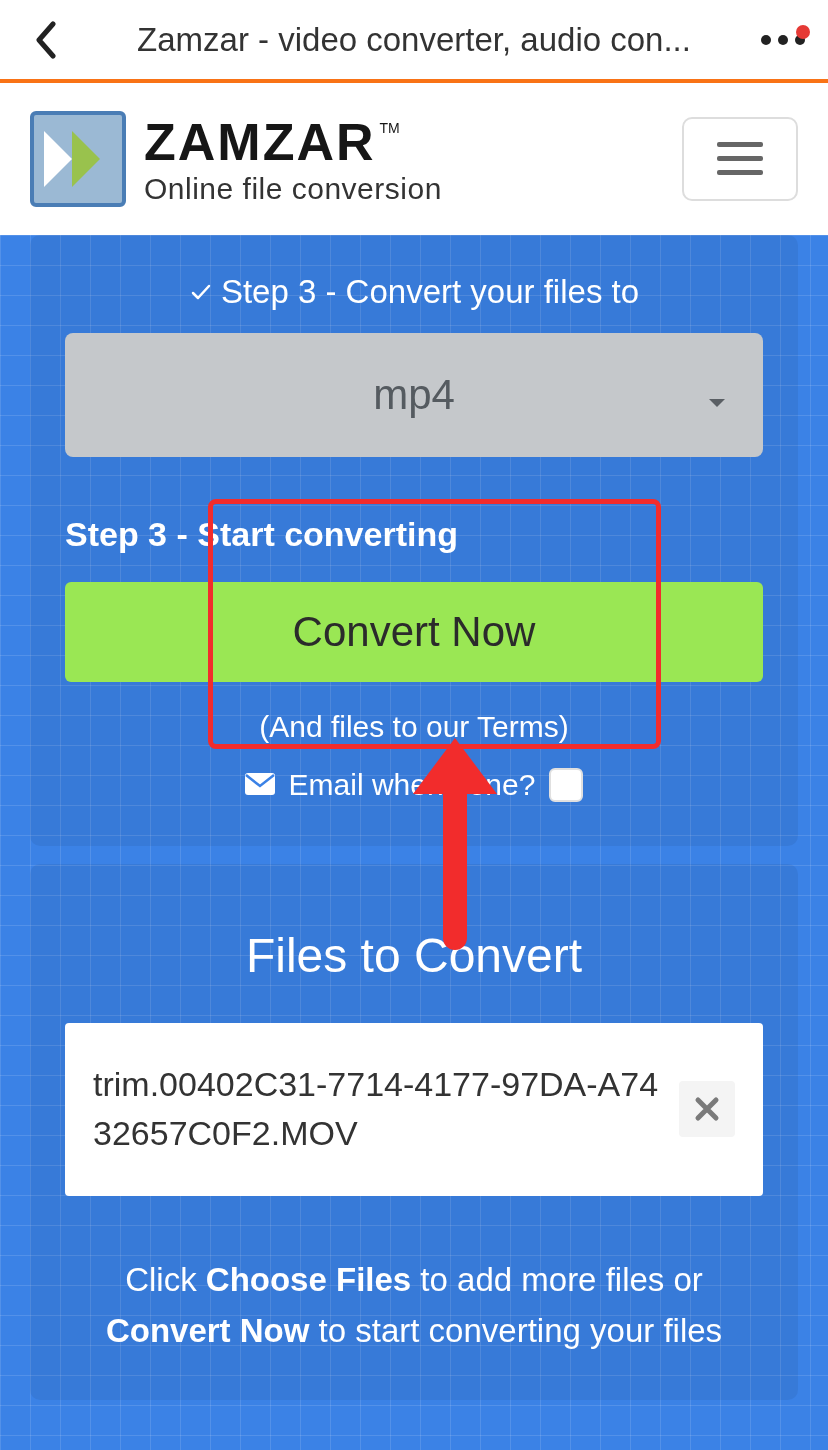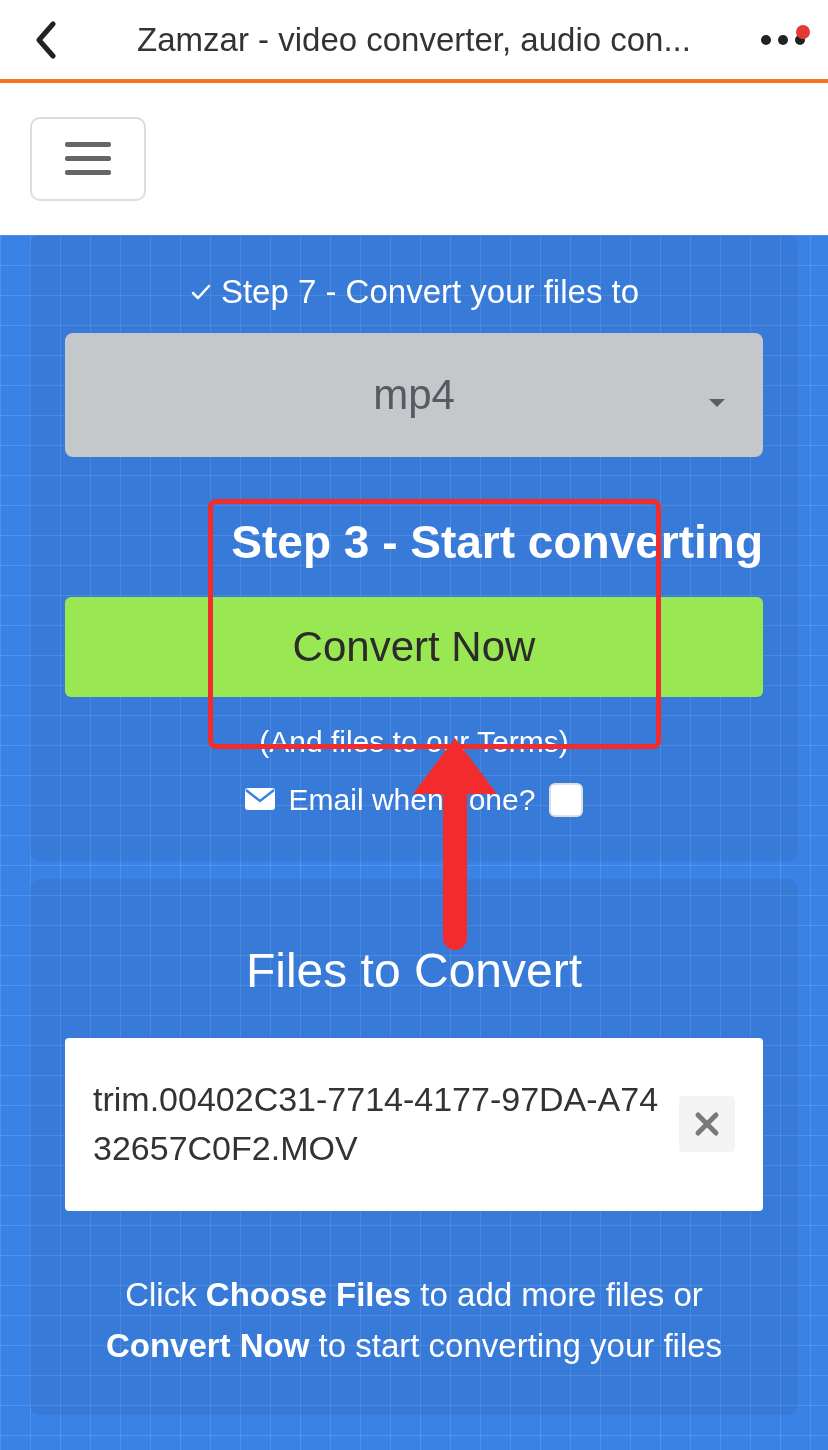--- a/index.html
+++ b/index.html
@@ -140,23 +140,23 @@
       position: relative;
     }
     .select-caret {
       position: absolute;
       right: 36px;
       top: 50%;
       transform: translateY(-50%);
     }
     .step3-label {
       color: #fff;
-      font-size: 46px;
+      font-size: 34px;
       font-weight: 700;
-      text-align: right;
+      text-align: left;
       padding: 58px 0 28px;
     }
     .convert-btn {
       background: #9ae754;
       height: 100px;
       border-radius: 6px;
       display: flex;
       align-items: center;
       justify-content: center;
       color: #2b2b2b;
@@ -258,39 +258,54 @@
     <svg width="44" height="10" viewBox="0 0 44 10">
       <circle cx="5" cy="5" r="5" fill="#222"></circle>
         <circle cx="22" cy="5" r="5" fill="#222"></circle>
         <circle cx="39" cy="5" r="5" fill="#222"></circle>
     </svg>
     <span class="notif-dot"></span>
   </div>
 </div>
 
 <div class="site-header">
+  <div class="brand">
+    <div class="brand-logo-box">
+      <svg width="72" height="64" viewBox="0 0 72 64">
+        <path d="M2 4 L30 32 L2 60 Z" fill="#fff"></path>
+        <path d="M30 4 L58 32 L30 60 Z" fill="#99c24d"></path>
+      </svg>
+    </div>
+    <div class="brand-text-wrap">
+      <div class="brand-name-row">
+        <span class="brand-name">ZAMZAR</span>
+        <span class="brand-tm">TM</span>
+      </div>
+      <span class="brand-tagline">Online file conversion</span>
+    </div>
+  </div>
   <div class="burger-btn">
     <svg width="46" height="34" viewBox="0 0 46 34">
       <rect y="0" width="46" height="5" rx="2" fill="#666"></rect>
       <rect y="14" width="46" height="5" rx="2" fill="#666"></rect>
       <rect y="28" width="46" height="5" rx="2" fill="#666"></rect>
     </svg>
   </div>
 </div>
 
 <div class="content-bg">
 
   <div class="panel panel-top">
     <div class="step-label">
       <span class="check-mark">
         <svg width="24" height="24" viewBox="0 0 24 24">
             <path d="M4 13 L9 18 L20 6" stroke="#fff" stroke-width="2.5" fill="none" stroke-linecap="round" stroke-linejoin="round"></path>
           </svg>
       </span>
-      <span>Step 7 - Convert your files to</span>
+      <span>Step 3 - Convert your files to</span>
     </div>
     <div class="select-box">
       <span>mp4</span>
       <span class="select-caret">
         <svg width="20" height="12" viewBox="0 0 20 12">
             <path d="M2 2 L10 10 L18 2 Z" fill="#5a5f64"></path>
           </svg>
       </span>
     </div>
 

